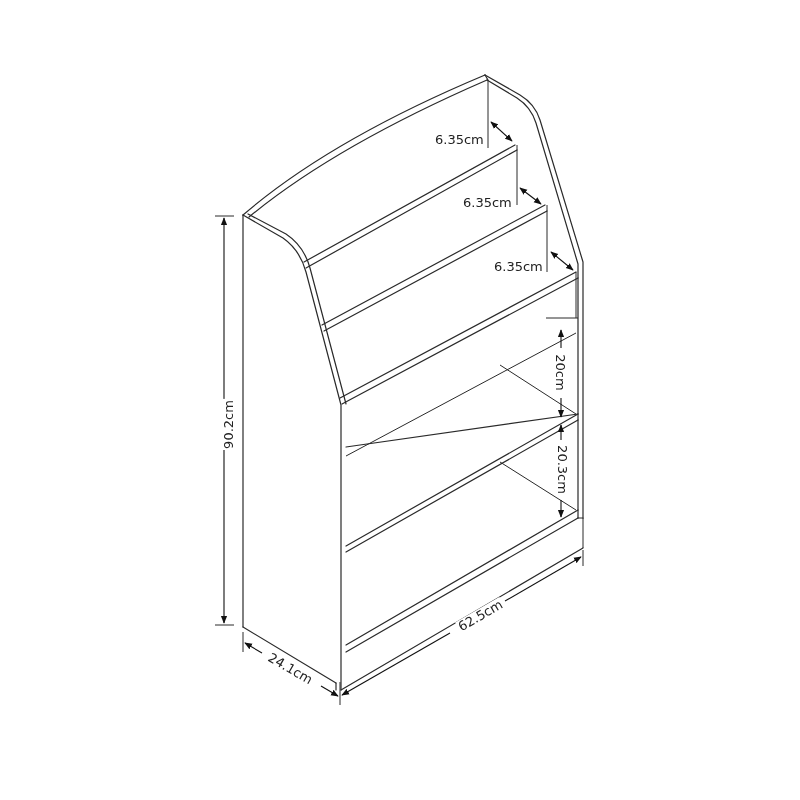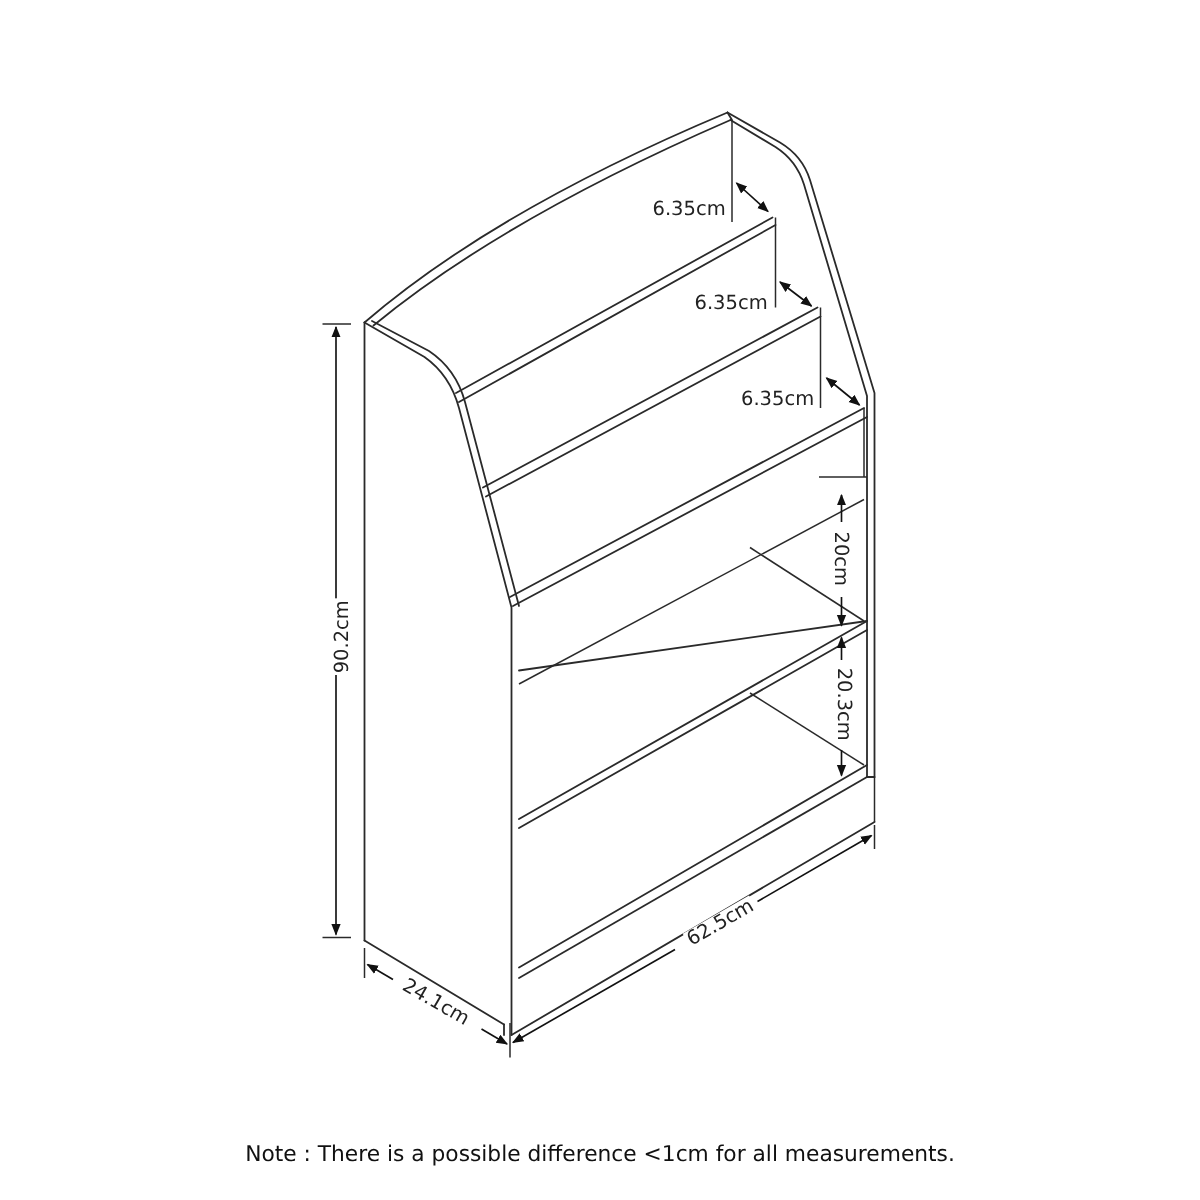--- a/index.html
+++ b/index.html
@@ -120,14 +120,13 @@
 
   <span class="lbl" style="left:434px; top:133px;">6.35cm</span>
   <span class="lbl" style="left:462px; top:196px;">6.35cm</span>
   <span class="lbl" style="left:493px; top:260px;">6.35cm</span>
   <span class="lbl" style="left:541px; top:366px; transform: rotate(90deg);">20cm</span>
   <span class="lbl" style="left:537px; top:463px; transform: rotate(90deg);">20.3cm</span>
   <span class="lbl" style="left:203px; top:418px; transform: rotate(-90deg);">90.2cm</span>
   <span class="lbl" style="left:455px; top:609px; transform: rotate(-30deg);">62.5cm</span>
   <span class="lbl" style="left:265px; top:662px; transform: rotate(30deg);">24.1cm</span>
 
-  <div class="note">Note : There is a possible difference &lt;1cm for all measurements.</div>
 </div>
 
 </body></html>

